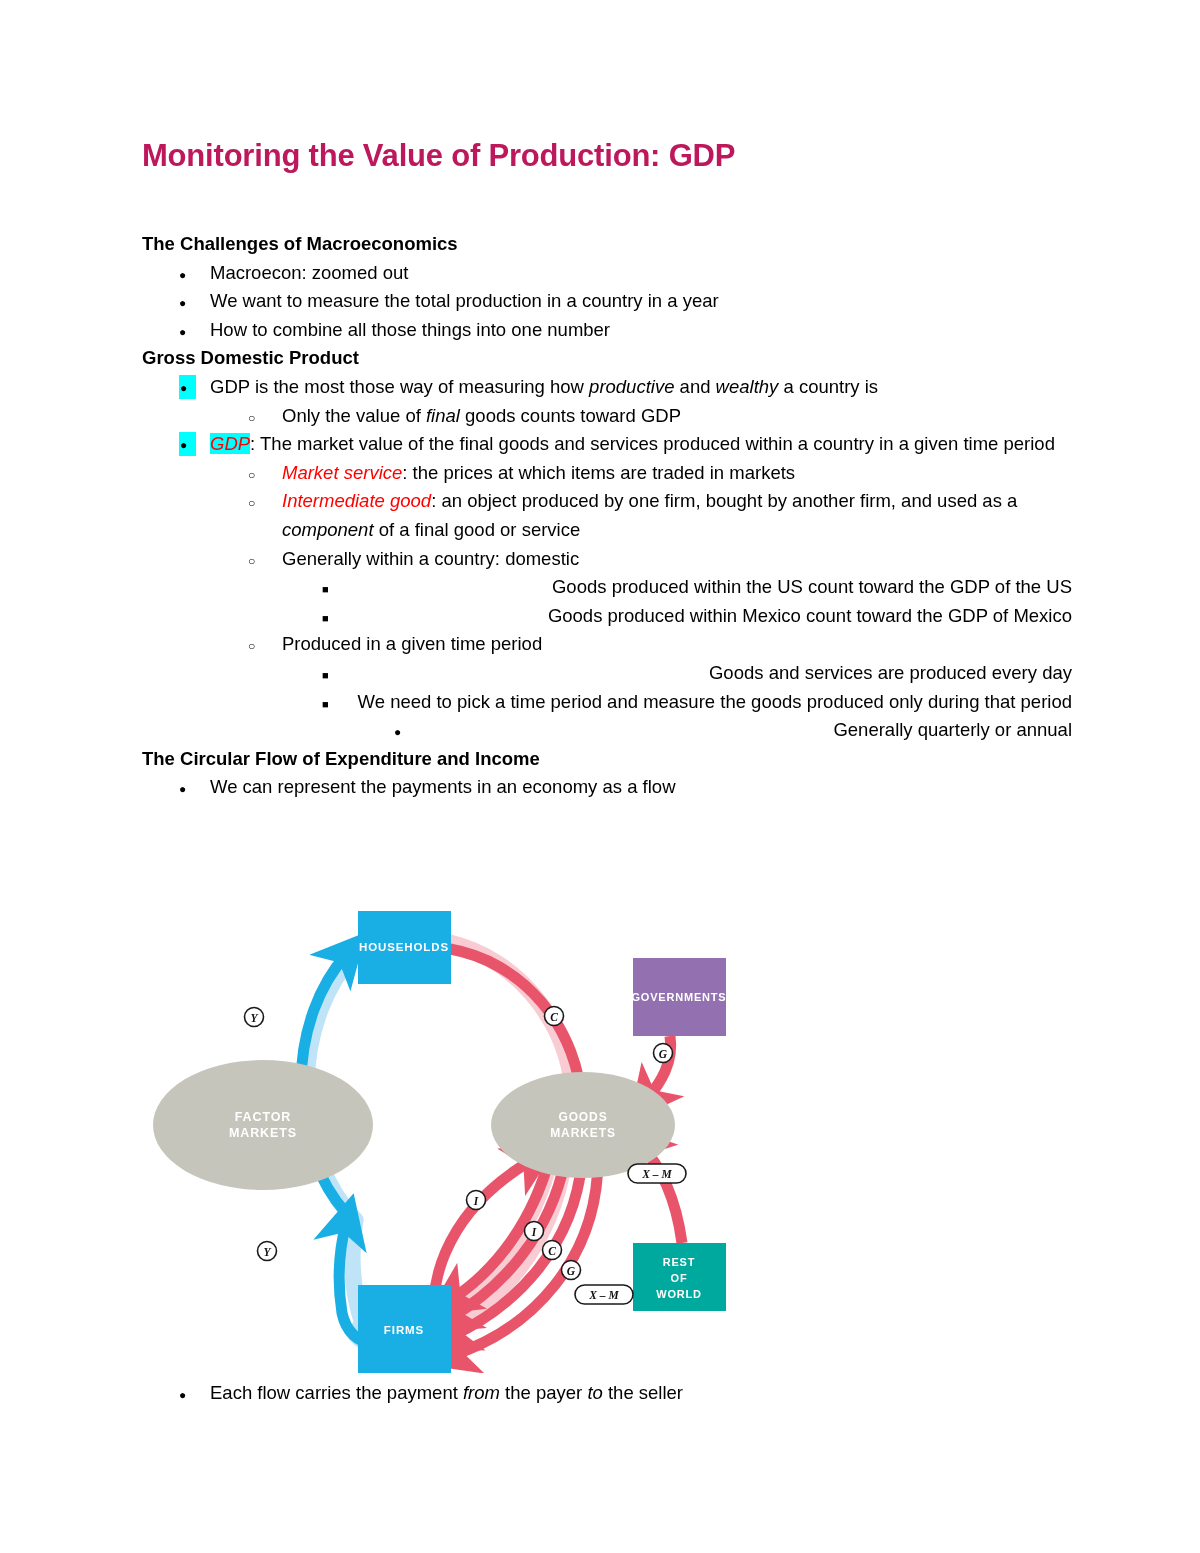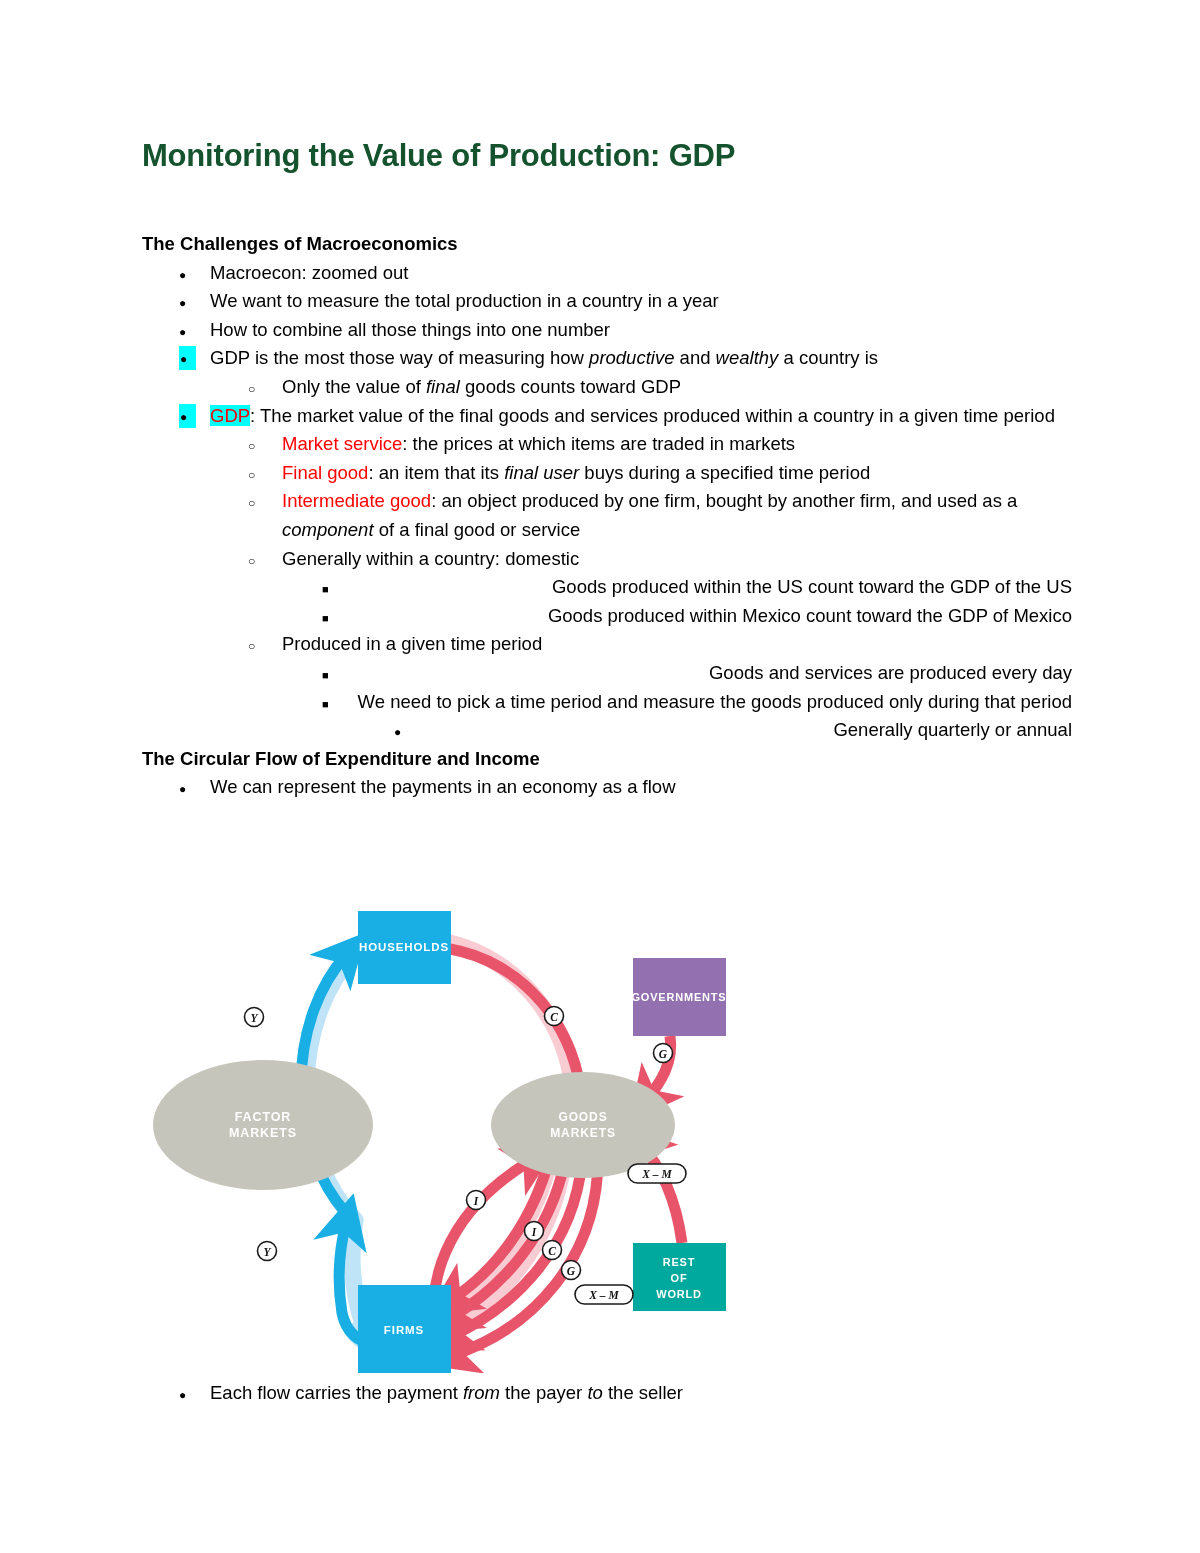--- a/index.html
+++ b/index.html
@@ -22,21 +22,21 @@
     height: 1553px;
     padding: 0;
   }
   .doc-title {
     position: absolute;
     left: 142px;
     top: 138px;
     font-size: 31px;
     font-weight: bold;
     letter-spacing: -0.2px;
-    color: #14532d;
+    color: #be185d;
     white-space: nowrap;
   }
   .content {
     position: absolute;
     left: 142px;
     top: 230px;
     width: 930px;
   }
 
   
@@ -79,21 +79,21 @@
   .l1 > li.item > .bullet { left: 37px; }
   .l2 > li.item > .bullet { left: 38px; }
   .l3 > li.item > .bullet { left: 40px; }
   .l4 > li.item > .bullet { left: 40px; }
 
   .bullet.disc::before { content: "\25CF"; font-size: 12px; }
   .bullet.circle::before { content: "\25CB"; font-size: 12px; }
   .bullet.square::before { content: "\25A0"; font-size: 11px; }
 
   .hl { background: #00FFFF; }
-  .red { color: #FF0000; }
+  .red { color: #FF0000; font-style: italic; }
   .it { font-style: italic; }
 
   .bullet.hl-bullet {
     background: #00FFFF;
     width: 17px;
     height: 24px;
     top: 2px;
   }
   .bullet.hl-bullet::before { position: relative; top: -3px; left: 1px; }
 
@@ -132,20 +132,21 @@
       <li class="item">
         <span class="bullet disc"></span>
         <span>We want to measure the total production in a country in a year</span>
       </li>
       <li class="item">
         <span class="bullet disc"></span>
         <span>How to combine all those things into one number</span>
       </li>
     </ul>
 
+    <div class="lvl0">Gross Domestic Product</div>
     <ul class="l1">
 
       <li class="item">
         <span class="bullet disc hl-bullet"></span>
         <span><span>GDP is the most those way of measuring how </span><span class="it">productive</span><span> and </span><span class="it">wealthy</span><span> a country is</span></span>
         <ul class="l2">
           <li class="item">
             <span class="bullet circle"></span>
             <span><span>Only the value of </span><span class="it">final</span><span> goods counts toward GDP</span></span>
           </li>
@@ -155,24 +156,20 @@
       <li class="item">
         <span class="bullet disc hl-bullet"></span>
         <span><span class="hl red">GDP</span><span>: The market value of the final goods and services produced within a country in a given time period</span></span>
         <ul class="l2">
 
           <li class="item">
             <span class="bullet circle"></span>
             <span><span class="red">Market service</span><span>: the prices at which items are traded in markets</span></span>
           </li>
 
-          <li class="item">
-            <span class="bullet circle"></span>
-            <span><span class="red">Final good</span><span>: an item that its </span><span class="it">final user</span><span> buys during a specified time period</span></span>
-          </li>
 
           <li class="item">
             <span class="bullet circle"></span>
             <span><span class="red">Intermediate good</span><span>: an object produced by one firm, bought by another firm, and used as a </span><span class="it">component</span><span> of a final good or service</span></span>
           </li>
 
           <li class="item">
             <span class="bullet circle"></span>
             <span>Generally within a country: domestic</span>
             <ul class="l3">

